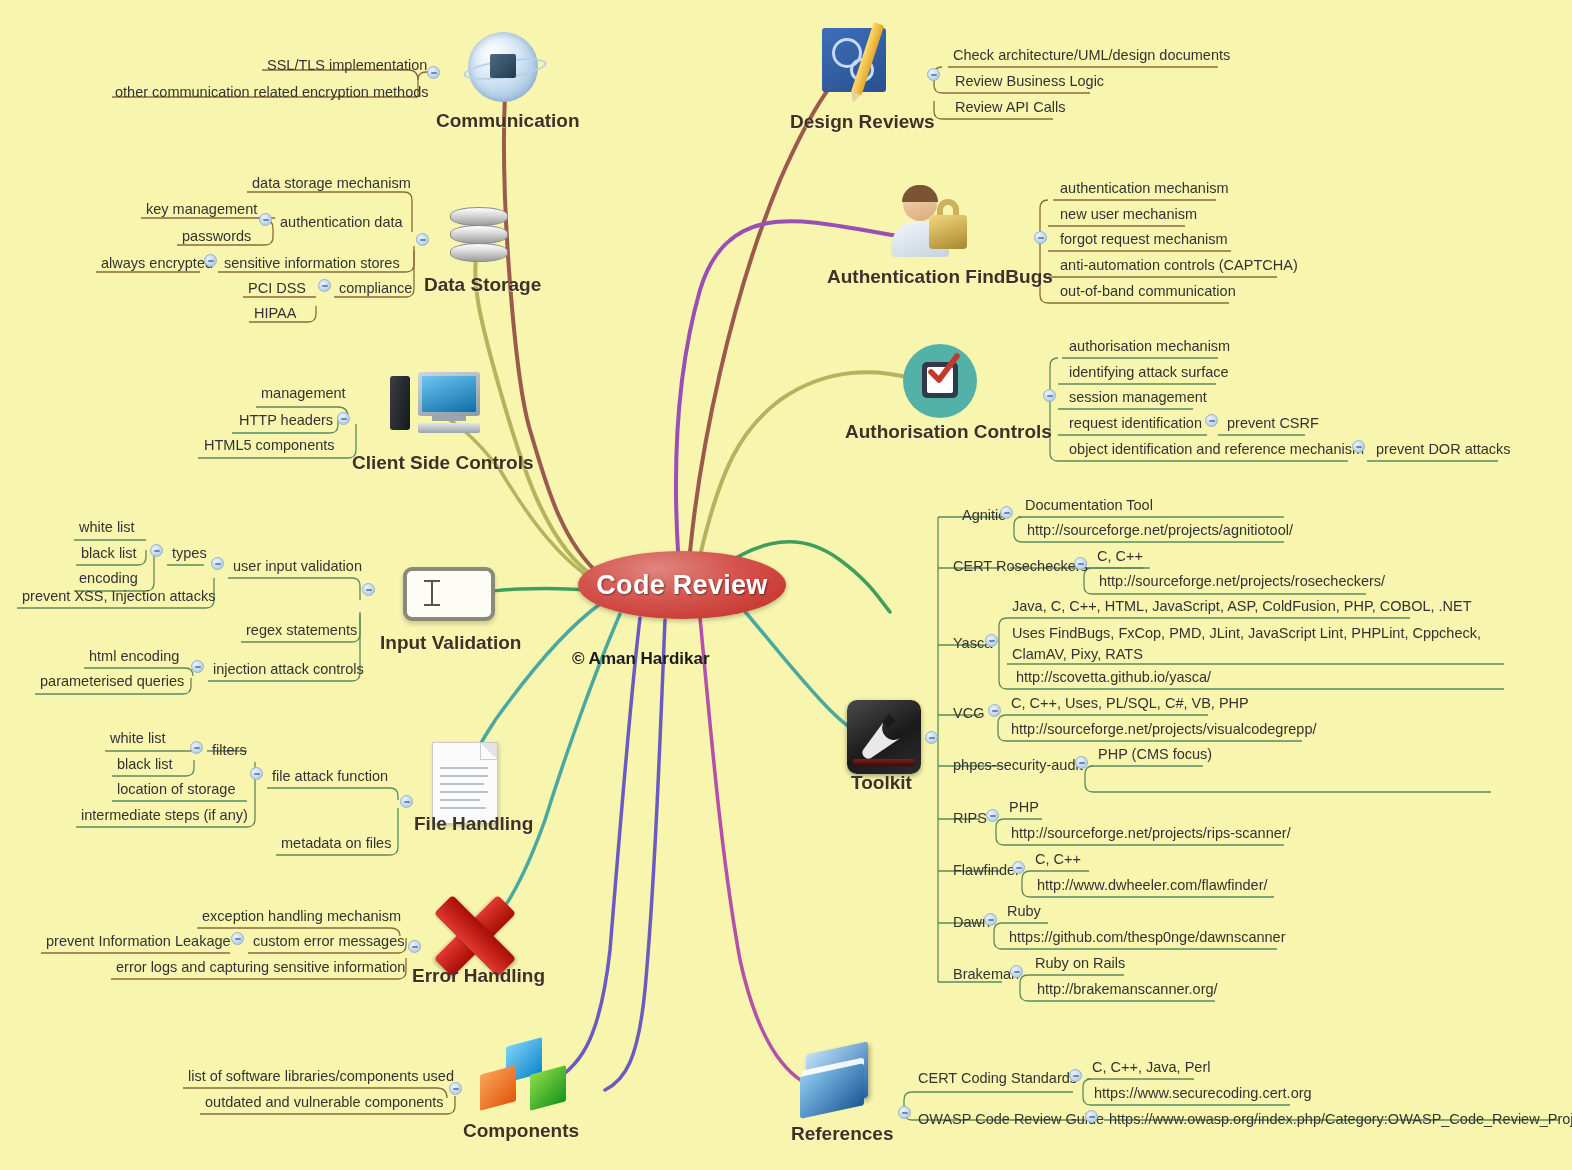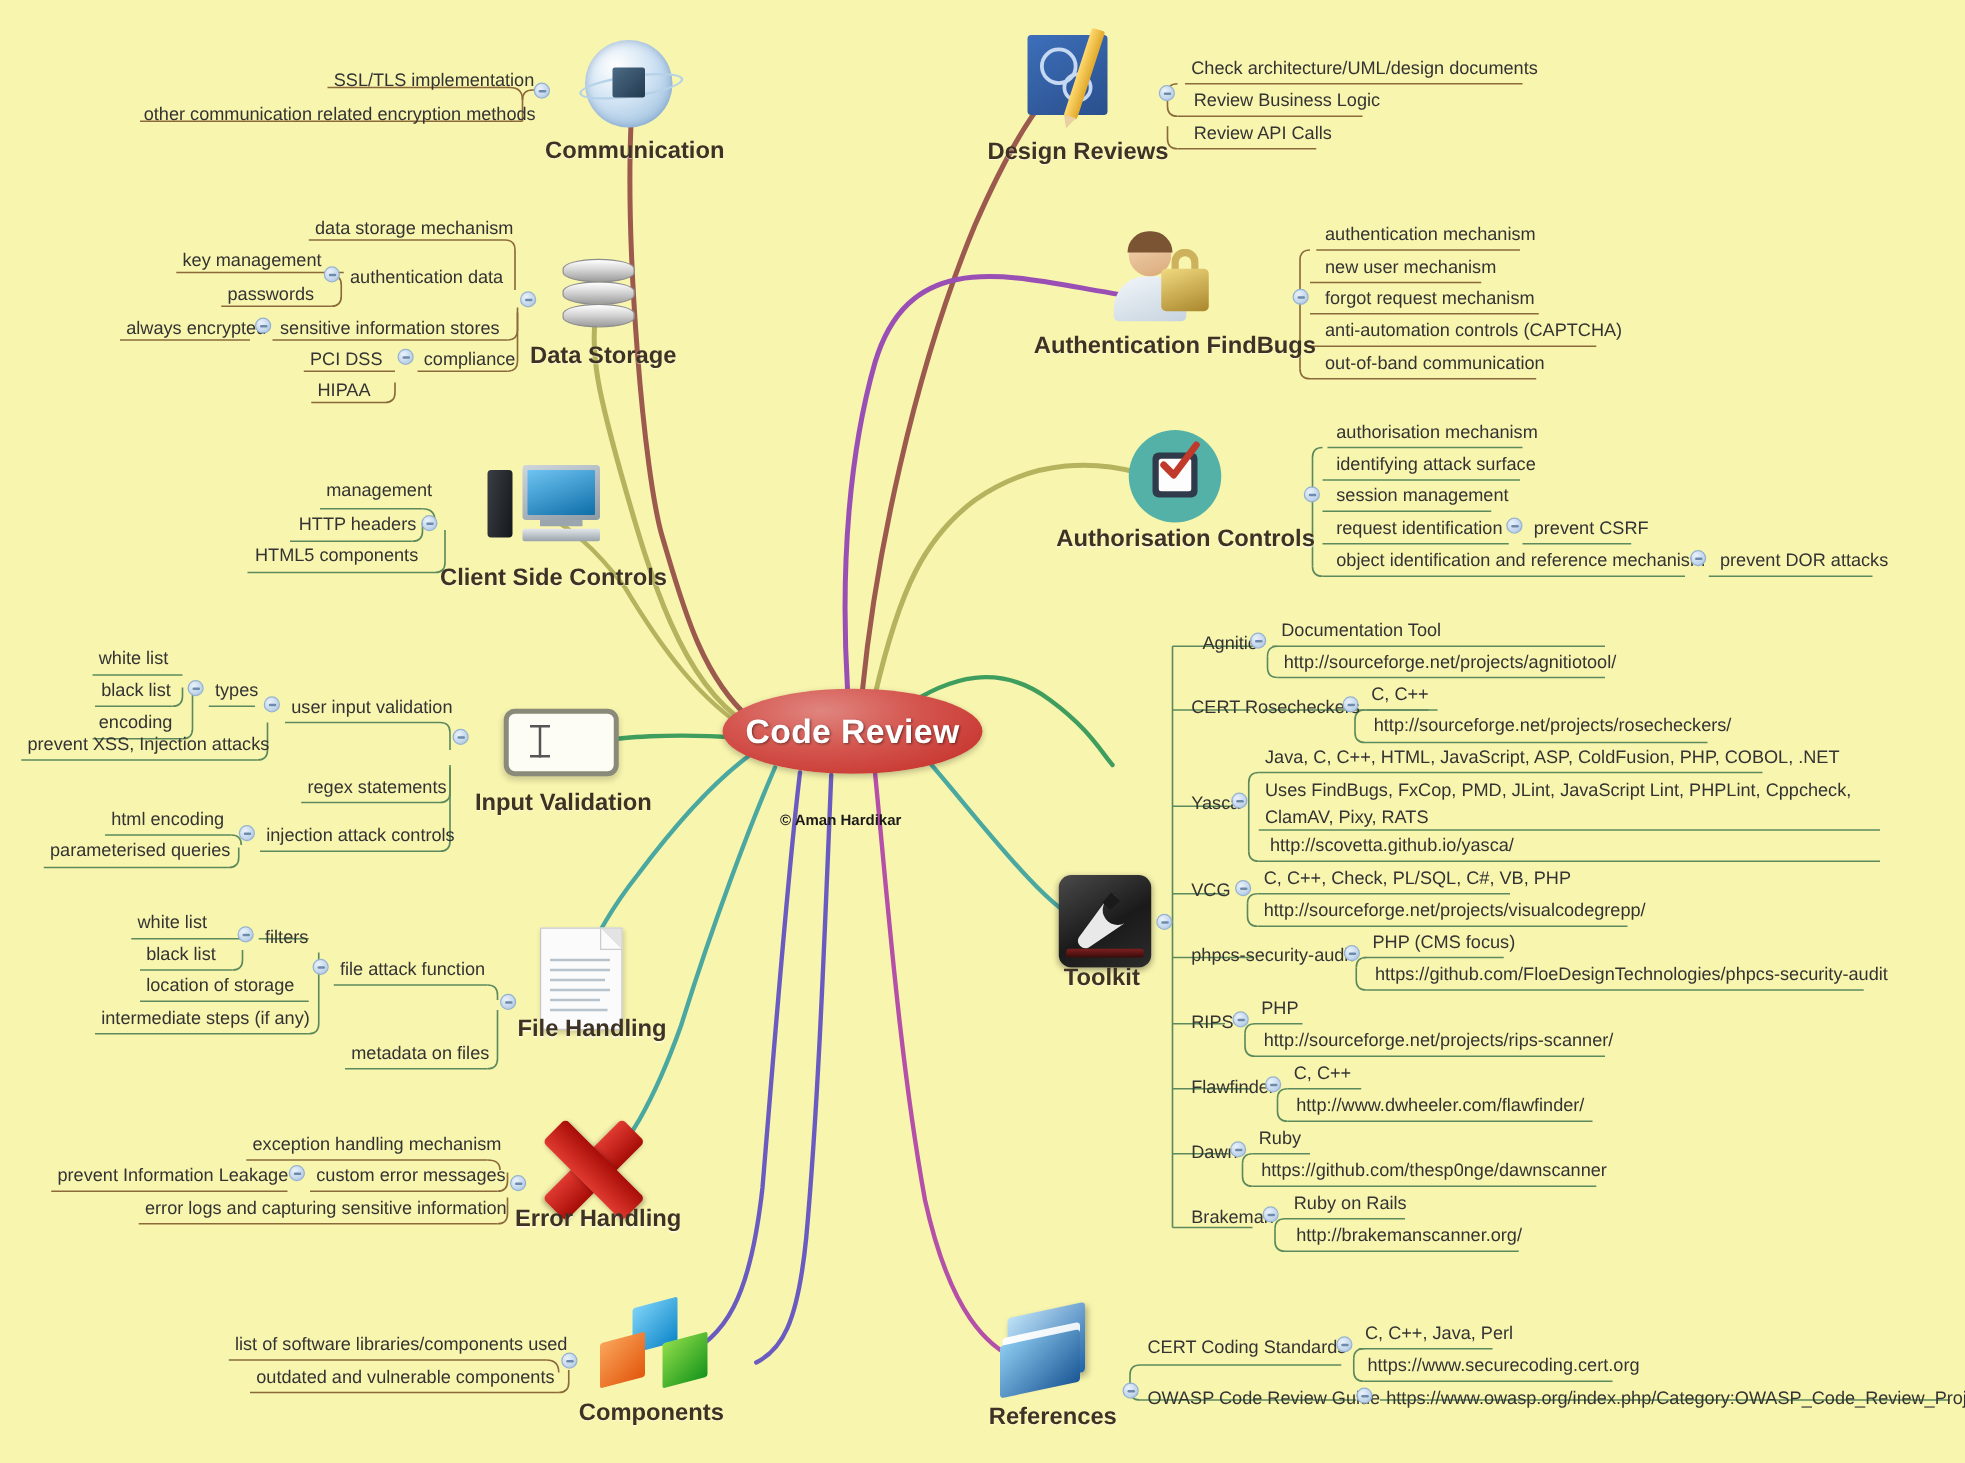--- a/index.html
+++ b/index.html
@@ -26,22 +26,22 @@
     border-radius:50%;
     background:radial-gradient(ellipse at 38% 26%, #e0857f 0%, #d4564f 42%, #c32a24 100%);
     box-shadow:0 2px 5px rgba(0,0,0,.25);
     display:flex;align-items:center;justify-content:center;
   }
   .root span{
     color:#fff;font-size:27px;font-weight:bold;letter-spacing:.3px;
     text-shadow:1px 1px 2px rgba(0,0,0,.45);
   }
   .copyright{
-    position:absolute;left:624px;top:649px;
-    font-size:12px;font-weight:bold;color:#1a1a1a;
+    position:absolute;left:572px;top:649px;
+    font-size:17px;font-weight:bold;color:#1a1a1a;
   }
 
   
   .btitle{
     position:absolute;font-size:19px;font-weight:bold;color:#3d3223;
     text-shadow:0 1px 0 rgba(255,255,255,.5);
   }
 
   
   .bub{
@@ -538,27 +538,26 @@
   <div class="node leaf" style="left:1094px;top:571px">http://sourceforge.net/projects/rosecheckers/</div>
 
   <div class="node leaf" style="left:948px;top:633px">Yasca</div>
   <div class="bub" style="left:985px;top:634px"></div>
   <div class="node leaf" style="left:1007px;top:622px;white-space:normal;width:502px;line-height:1.45">Uses FindBugs, FxCop, PMD, JLint, JavaScript Lint, PHPLint, Cppcheck, ClamAV, Pixy, RATS</div>
   <div class="node leaf" style="left:1007px;top:596px">Java, C, C++, HTML, JavaScript, ASP, ColdFusion, PHP, COBOL, .NET</div>
   <div class="node leaf" style="left:1011px;top:667px">http://scovetta.github.io/yasca/</div>
 
   <div class="node leaf" style="left:948px;top:703px">VCG</div>
   <div class="bub" style="left:988px;top:704px"></div>
-  <div class="node leaf" style="left:1006px;top:693px">C, C++, Check, PL/SQL, C#, VB, PHP</div>
+  <div class="node leaf" style="left:1006px;top:693px">C, C++, Uses, PL/SQL, C#, VB, PHP</div>
   <div class="node leaf" style="left:1006px;top:719px">http://sourceforge.net/projects/visualcodegrepp/</div>
 
   <div class="node leaf" style="left:948px;top:755px">phpcs-security-audit</div>
   <div class="bub" style="left:1075px;top:756px"></div>
   <div class="node leaf" style="left:1093px;top:744px">PHP (CMS focus)</div>
-  <div class="node leaf" style="left:1095px;top:770px">https://github.com/FloeDesignTechnologies/phpcs-security-audit</div>
 
   <div class="node leaf" style="left:948px;top:808px">RIPS</div>
   <div class="bub" style="left:986px;top:809px"></div>
   <div class="node leaf" style="left:1004px;top:797px">PHP</div>
   <div class="node leaf" style="left:1006px;top:823px">http://sourceforge.net/projects/rips-scanner/</div>
 
   <div class="node leaf" style="left:948px;top:860px">Flawfinder</div>
   <div class="bub" style="left:1012px;top:861px"></div>
   <div class="node leaf" style="left:1030px;top:849px">C, C++</div>
   <div class="node leaf" style="left:1032px;top:875px">http://www.dwheeler.com/flawfinder/</div>

